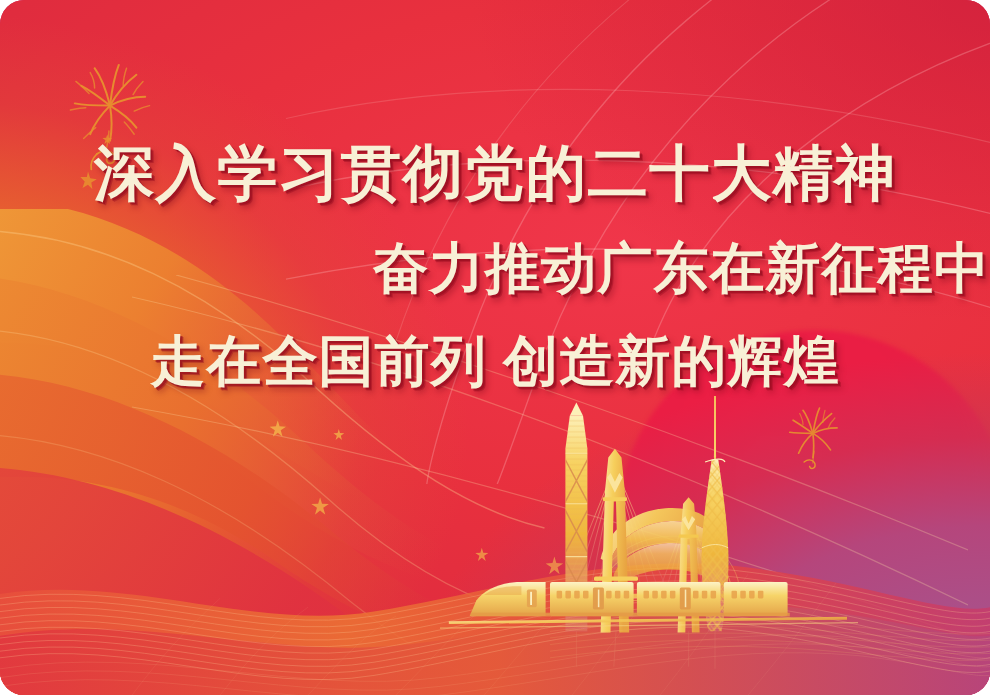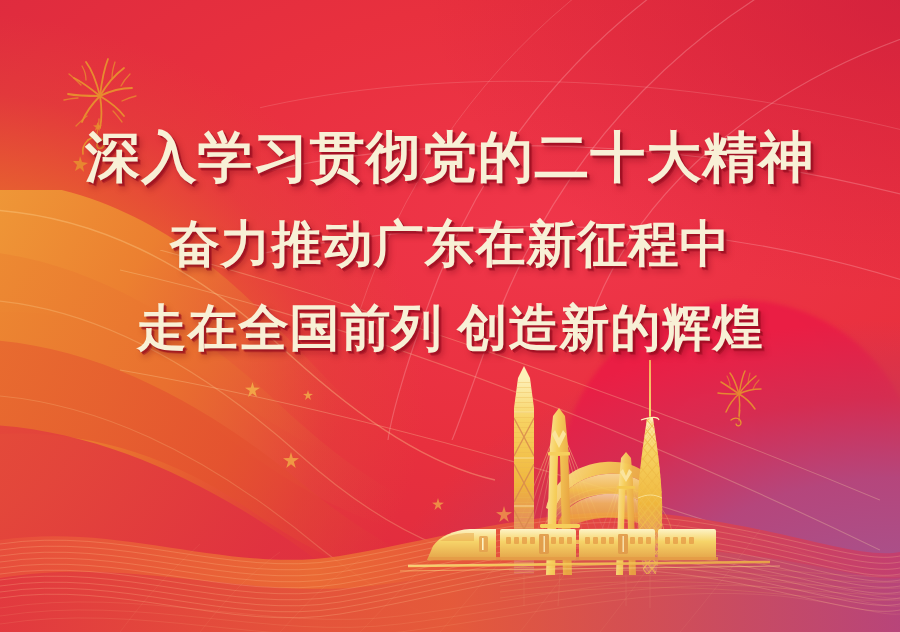--- a/index.html
+++ b/index.html
@@ -5,20 +5,21 @@
 <style>
   html,body{margin:0;padding:0;background:#fff;}
   body{font-family:"Liberation Sans","DejaVu Sans",sans-serif;}
 
   #poster{
     position:relative;
     width:900px;height:632px;
     overflow:hidden;
     background:#be185d;
     isolation:isolate;
+    border-radius:22px;
   }
 
   
   .layer{position:absolute;inset:0;pointer-events:none;}
 
   
   .bg-base{
     background:
       radial-gradient(120% 95% at 62% 36%, #F0364A 0%, #E8303E 38%, #DE2B3E 68%, #D4264A 100%);
   }
@@ -86,21 +87,21 @@
     font-weight:bold;
     letter-spacing:.02em;
     line-height:1.28;
     text-shadow:
        2px 2px 0 rgba(150,12,30,.62),
        3px 3px 0 rgba(150,12,30,.42),
        4px 5px 6px rgba(120,8,25,.40);
     white-space:nowrap;
   }
   .hl-1{font-size:55px;}
-  .hl-2{font-size:50px;margin-top:20px;}
+  .hl-2{font-size:50px;margin-top:20px;text-align:right;}
   .hl-3{font-size:50px;margin-top:20px;text-align:center;}
 </style>
 </head>
 <body>
 
 <div id="poster">
 
   <div class="layer bg-base"></div>
   <div class="layer bg-tr"></div>
   <div class="bg-circle"></div>

